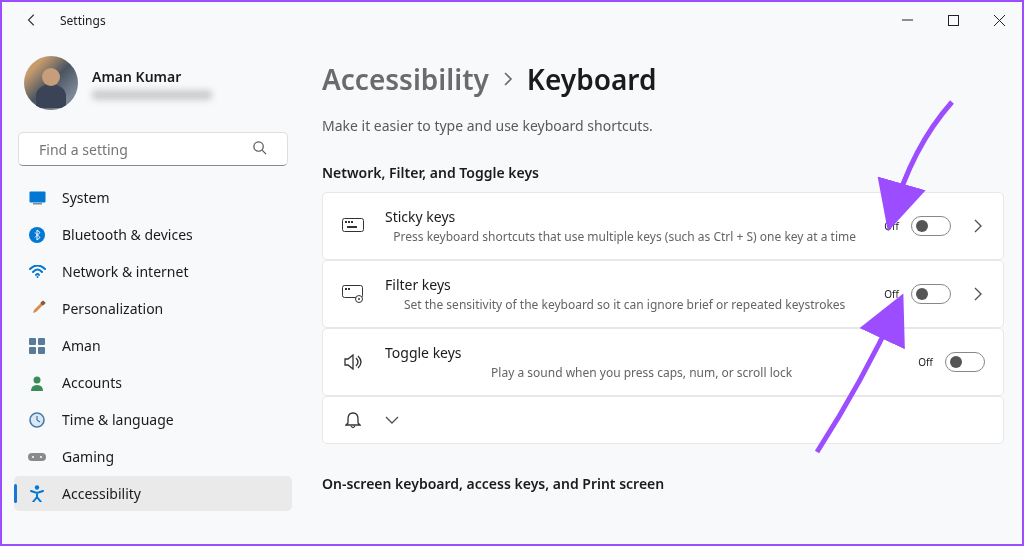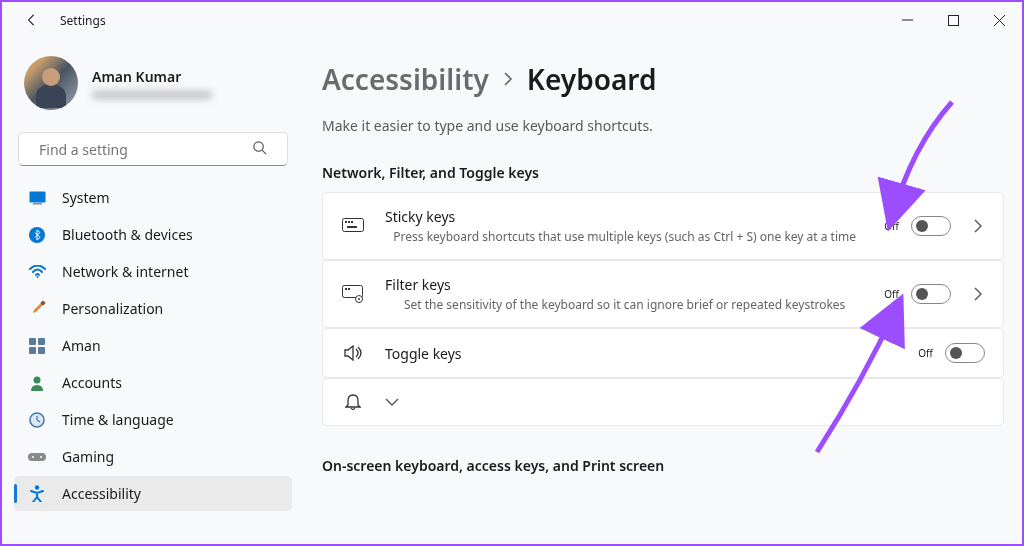--- a/index.html
+++ b/index.html
@@ -267,20 +267,21 @@
 
         <div class="card">
           <span class="icon-slot">
               <svg width="20" height="16">
                 <path d="M2 5 H5 L10 1 V15 L5 11 H2 Z" stroke="#333" fill="none" stroke-width="1.3"></path>
                 <path d="M13 4 Q17 8 13 12 M15 2 Q21 8 15 14" stroke="#333" fill="none" stroke-width="1.3"></path>
               </svg>
             </span>
           <div class="card-body">
             <div class="card-title">Toggle keys</div>
+            <div class="card-desc">Play a sound when you press caps, num, or scroll lock</div>
           </div>
           <div class="toggle-wrap">
             <span class="toggle-label">Off</span>
             <div class="toggle">
                 <div class="knob"></div>
               </div>
           </div>
         </div>
 
         <div class="card">

